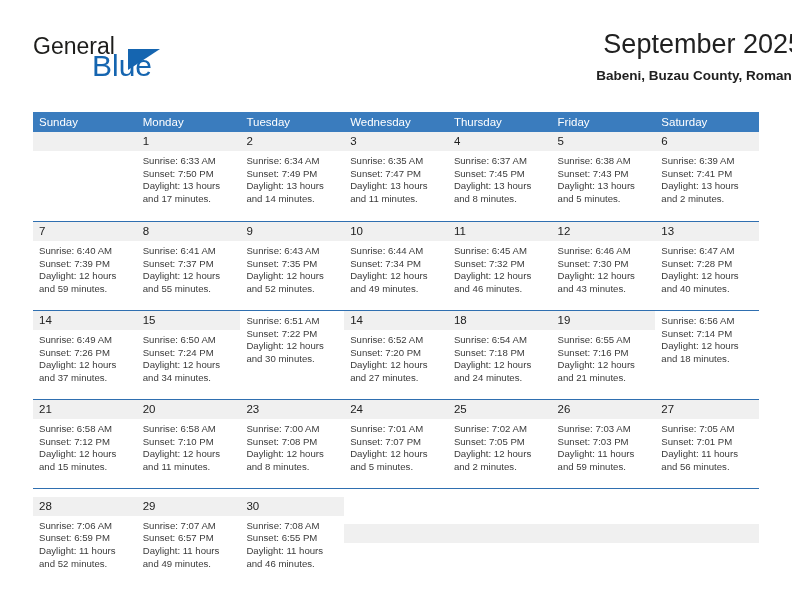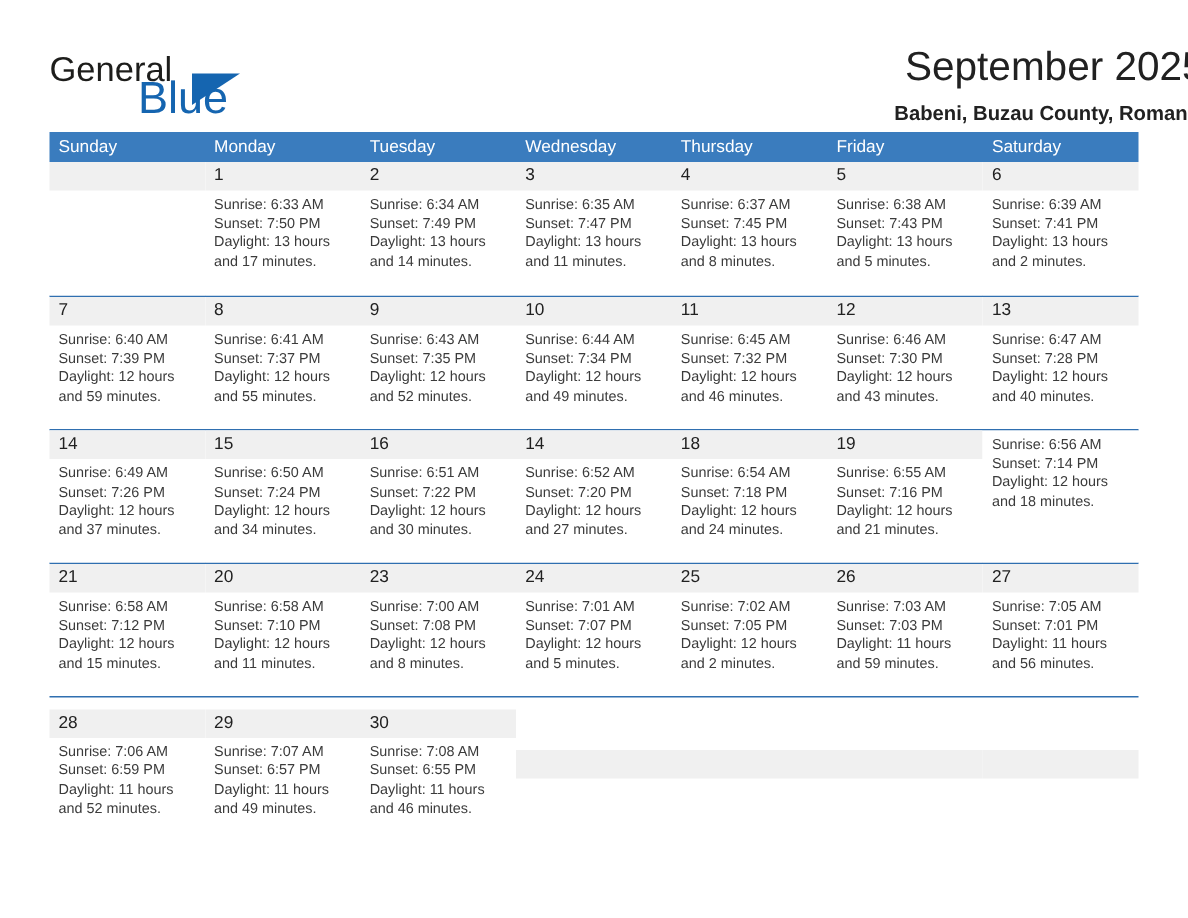--- a/index.html
+++ b/index.html
@@ -87,21 +87,21 @@
     color: #212121;
     line-height: 17px;
     font-weight: bold;
     white-space: nowrap;
   }
 
   
   .calendar {
     position: absolute;
     left: 33px;
-    top: 88px;
+    top: 112px;
     width: 726px;
   }
 
   .dow-row {
     display: flex;
     background: #3a7cbe;
     height: 20px;
   }
   .dow-cell {
     flex: 1 1 0;
@@ -362,23 +362,20 @@
               <div class="date-num">15</div>
             </div>
             <div class="day-info">
               <div>Sunrise: 6:50 AM</div>
               <div>Sunset: 7:24 PM</div>
               <div>Daylight: 12 hours</div>
               <div>and 34 minutes.</div>
             </div>
           </div>
           <div class="day-cell">
-            <div class="date-band">
-              <div class="date-num">16</div>
-            </div>
             <div class="day-info">
               <div>Sunrise: 6:51 AM</div>
               <div>Sunset: 7:22 PM</div>
               <div>Daylight: 12 hours</div>
               <div>and 30 minutes.</div>
             </div>
           </div>
           <div class="day-cell">
             <div class="date-band">
               <div class="date-num">14</div>

